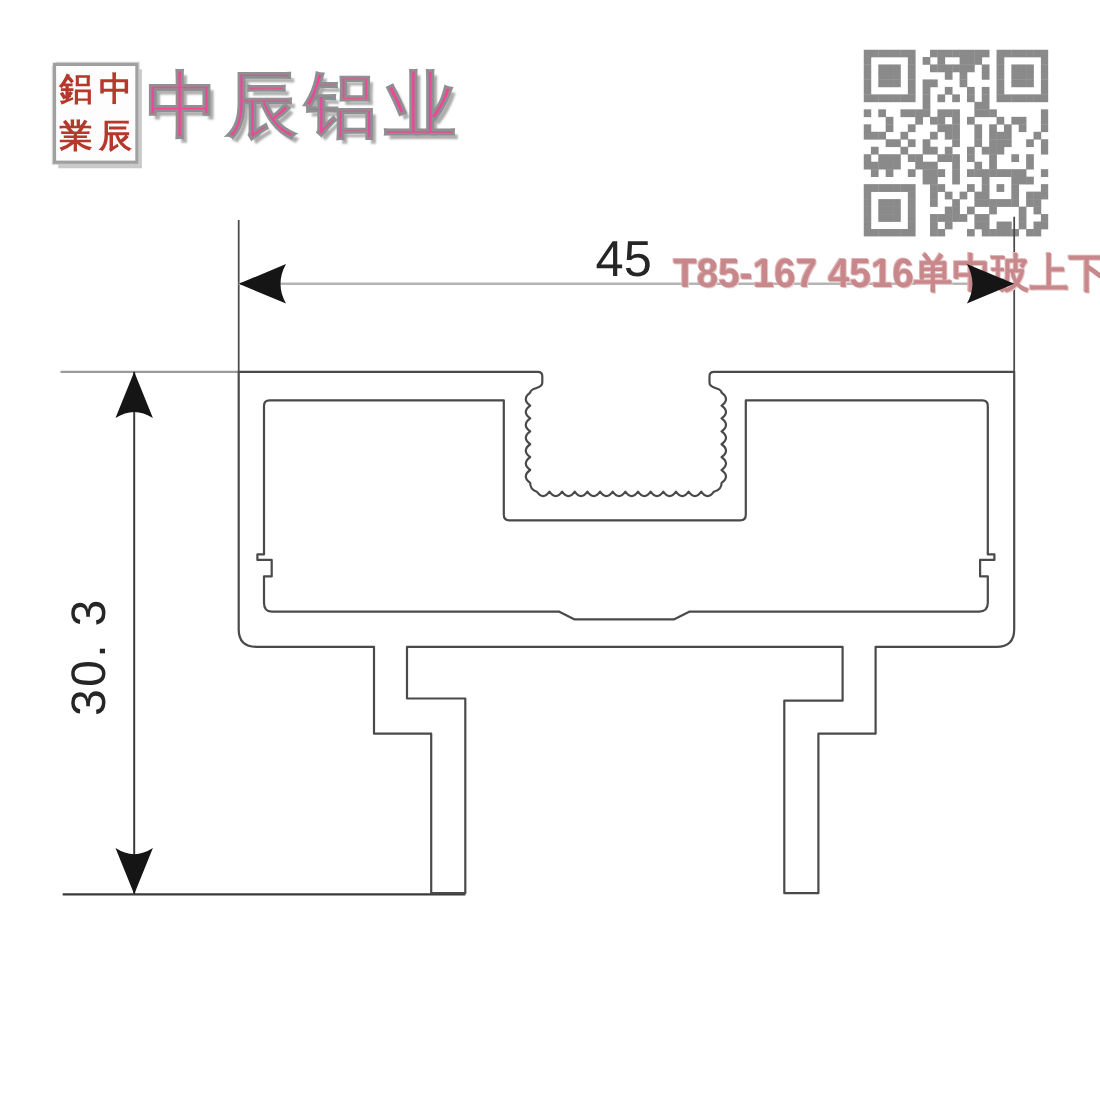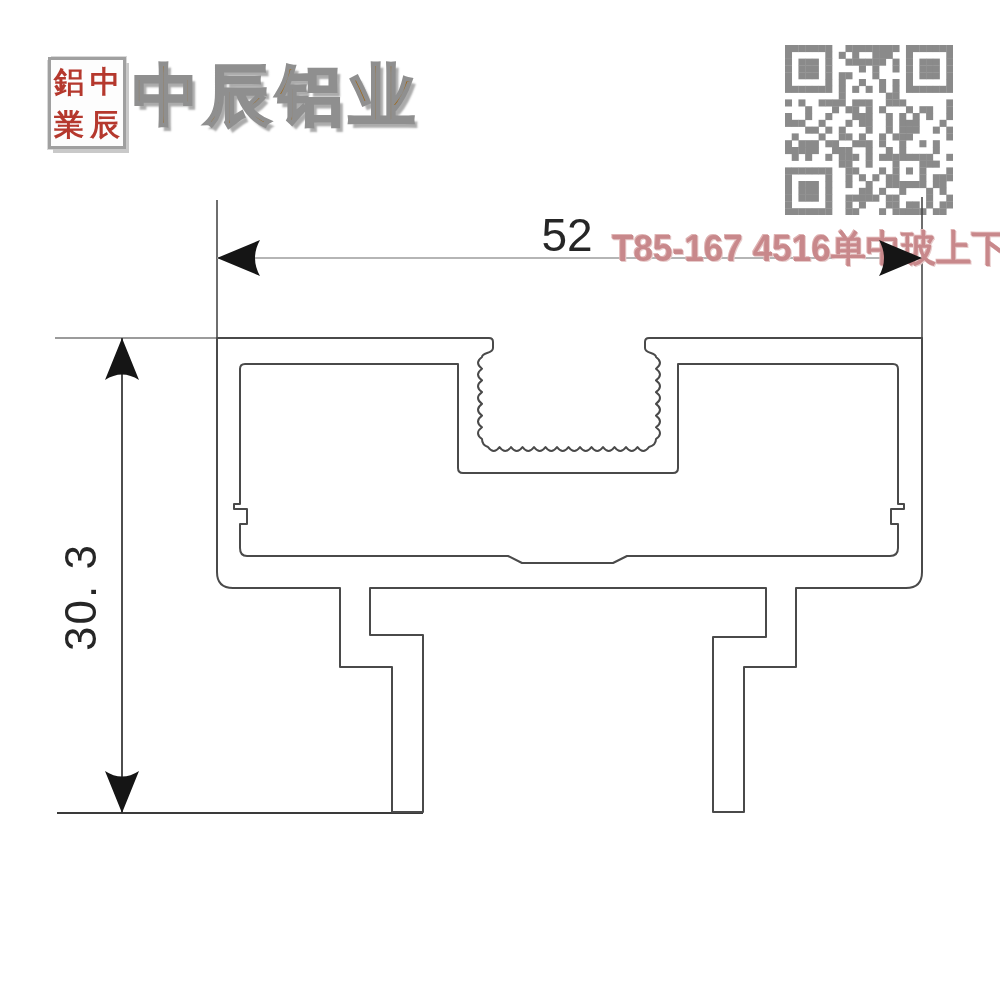--- a/index.html
+++ b/index.html
@@ -4,22 +4,22 @@
 <style>
   html,body{margin:0;padding:0;background:#fff;}
   #canvas{position:relative;width:1000px;height:1000px;background:#ffffff;overflow:hidden;
           font-family:"Liberation Sans", sans-serif;}
   
   .seal{position:absolute;left:48px;top:57px;width:72px;height:86px;background:#fdfdfd;
         border:3px solid #a0a0a0;box-shadow:4px 5px 0 -1px #c9c9c9,-2px 2px 0 -1px #d9d9d9,2px -2px 0 -1px #d9d9d9;
         display:grid;grid-template-columns:1fr 1fr;grid-template-rows:1fr 1fr;align-items:center;justify-items:center;
         z-index:1;}
   .seal span{font-family:"DejaVu Serif", serif;font-weight:700;font-size:30px;line-height:30px;color:#b5382d;}
-  .company{position:absolute;left:133px;top:60px;z-index:1;font-size:66px;line-height:70px;font-weight:700;
-           letter-spacing:6px;color:#a16207;-webkit-text-stroke:2.5px #8f8f8f;
+  .company{position:absolute;left:133px;top:60px;z-index:1;font-size:66px;line-height:70px;font-weight:400;
+           letter-spacing:6px;color:#ec4899;-webkit-text-stroke:2.5px #8f8f8f;
            text-shadow:4px 5px 2px #ababab;white-space:nowrap;}
   .qr{position:absolute;left:785px;top:45px;width:168px;height:170px;z-index:1;}
   
   .dim-label{position:absolute;color:#262626;z-index:3;}
   .dim-45{left:512px;top:208px;width:110px;text-align:center;font-size:46px;}
   .dim-303{left:0px;top:573px;width:160px;height:48px;text-align:center;font-size:44px;
            transform:rotate(-90deg);transform-origin:50% 50%;letter-spacing:2px;white-space:pre;}
   .product-code{position:absolute;left:612px;top:224px;z-index:3;font-size:37px;font-weight:600;
                 color:#c8888b;white-space:nowrap;letter-spacing:0px;
                 text-shadow:1px 1px 0 #e7cbcb, -1px -1px 0 #dFb3b3;
@@ -368,17 +368,17 @@
     <path id="innerPath" fill="none" stroke="#4a4a4a" stroke-width="2" stroke-linejoin="round" d="M 245 364 L 458 364 L 458 468 Q 458 473 463 473 L 673 473 Q 678 473 678 468 L 678 364 L 893 364 Q 898 364 898 369 L 898 504 L 904 504 L 904 509 L 891 509 L 891 524 L 898 524 L 898 548 Q 898 556 890 556 L 627 556 L 613 563 L 522 563 L 508 556 L 247 556 Q 240 556 240 548 L 240 524 L 247 524 L 247 509 L 234 509 L 234 504 L 240 504 L 240 369 Q 240 364 245 364 Z"></path>
   </svg>
 
   <svg class="layer arrows" width="1000" height="1000" viewBox="0 0 1000 1000">
     <path d="M 217 258 L 260 240 Q 250 258 260 276 Z" fill="#151515"></path>
     <path d="M 922 258 L 879 240 Q 889 258 879 276 Z" fill="#151515"></path>
     <path d="M 122 338 L 105 380 Q 122 369 139 380 Z" fill="#151515"></path>
     <path d="M 122 813 L 105 771 Q 122 782 139 771 Z" fill="#151515"></path>
   </svg>
 
-  <div class="dim-label dim-45">52</div>
+  <div class="dim-label dim-45">45</div>
   <div class="dim-label dim-303">30. 3</div>
   <div class="product-code">T85-167 4516单中玻上下</div>
 
 </div>
 
 </body></html>

